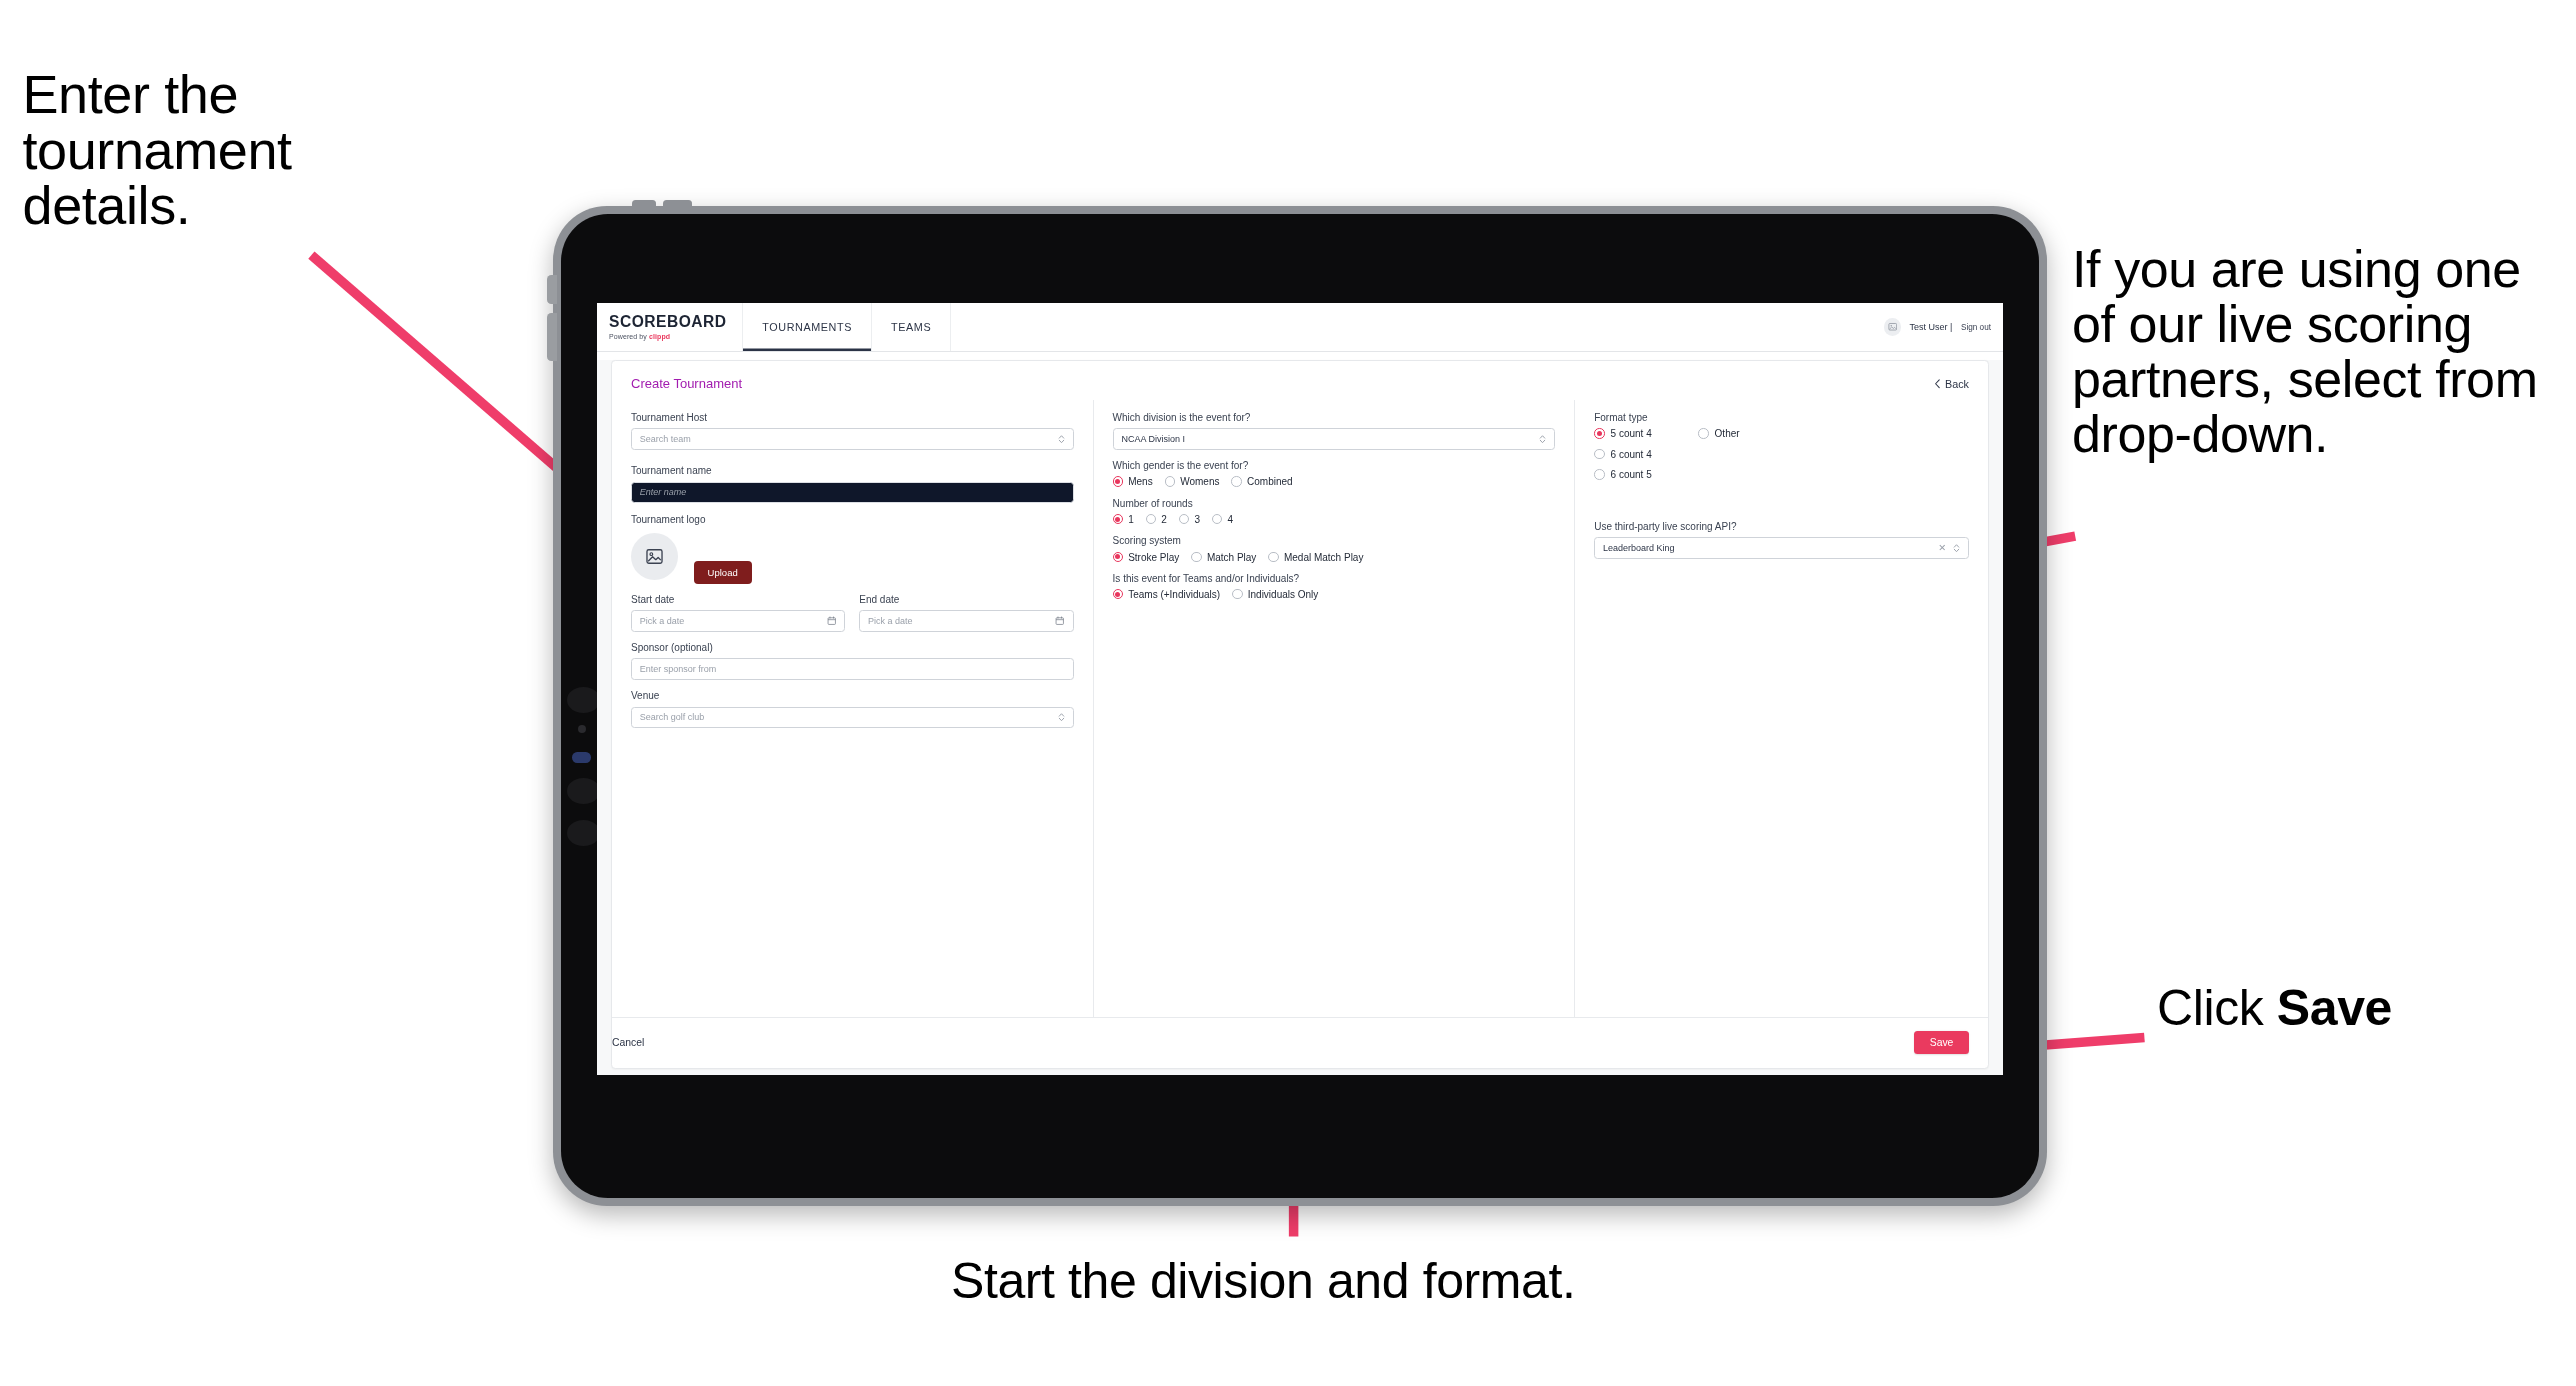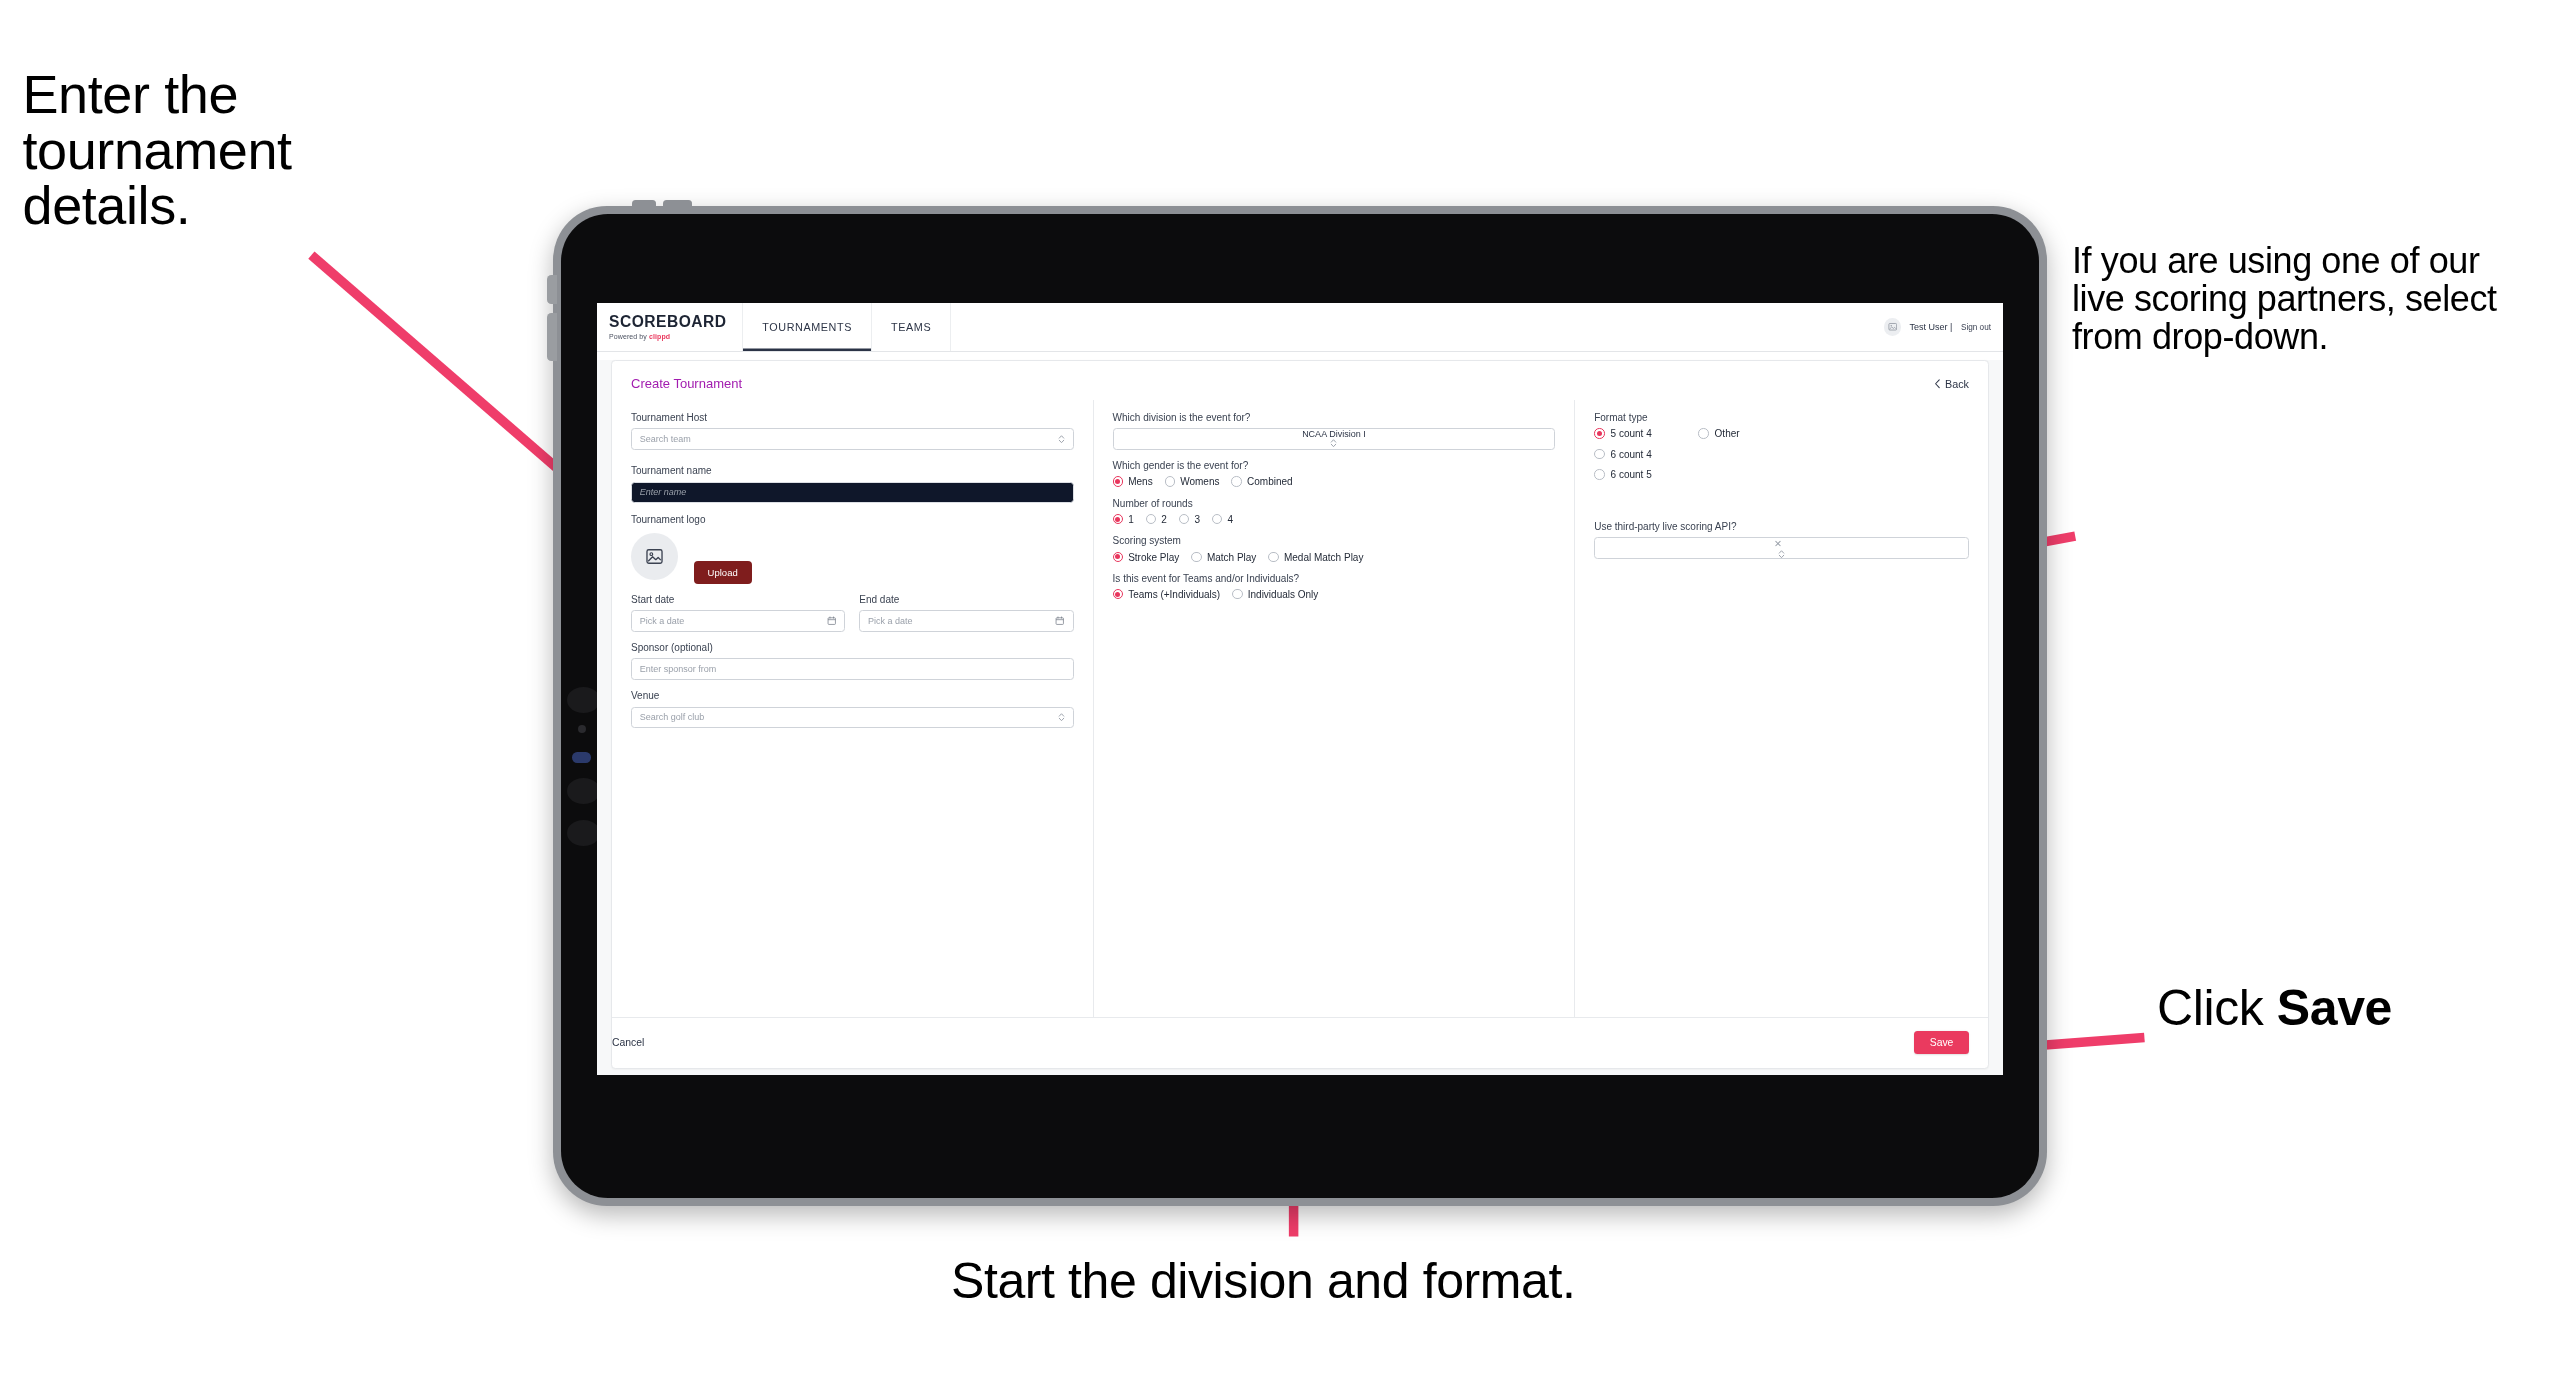--- a/index.html
+++ b/index.html
@@ -6,21 +6,21 @@
   body{
     width:2576px;height:1386px;background:#ffffff;
     font-family:"Liberation Sans", sans-serif;
     overflow:hidden;position:relative;
   }
   .stage{position:absolute;inset:0;}
 
   
   .anno{position:absolute;color:#000;font-weight:400;letter-spacing:-0.4px;}
   #anno-left{left:22.5px;top:67px;width:363px;font-size:54px;line-height:1.03;}
-  #anno-right{left:2072px;top:242px;width:467px;font-size:36px;line-height:1.06;}
+  #anno-right{left:2072px;top:242px;width:467px;font-size:52px;line-height:1.06;}
   #anno-save{left:2157px;top:979px;font-size:50px;white-space:nowrap;}
   #anno-save b{font-weight:700;}
   #anno-bottom{left:951px;top:1252px;font-size:50px;white-space:nowrap;}
 
   .arrow-svg{position:absolute;overflow:visible;pointer-events:none;}
 
   
   .tablet{
     position:absolute;left:553px;top:206px;width:1494px;height:1000px;
     background:#8d9095;border-radius:54px;
@@ -80,21 +80,21 @@
   .col-1{width:35%;border-right:0.9px solid #e8eaed;}
   .col-2{width:35%;border-right:0.9px solid #e8eaed;}
   .col-3{width:30%;}
 
   .lbl{font-size:10px;color:#3a4251;margin-bottom:5.2px;}
   .field{
     height:21.6px;border:0.9px solid #cfd3d9;border-radius:3.5px;background:#fff;
     display:flex;align-items:center;padding:0 7.8px;font-size:9px;color:#9aa0aa;
     box-sizing:border-box;
   }
-  .field.filled{color:#2c3446;flex-direction:column;}
+  .field.filled{color:#2c3446;}
   .field.soft{background:#0f172a;border-color:#dcdfe4;font-style:italic;}
   .field .val{flex:1;overflow:hidden;white-space:nowrap;}
   .caret{color:#9aa0aa;font-size:7.8px;line-height:1;display:flex;flex-direction:column;
     align-items:center;}
   .gap-18{height:15.6px;}
   .gap-12{height:10.4px;}
 
   .logo-row{display:flex;align-items:center;gap:15.6px;margin-top:1.7px;}
   .logo-circle{width:47px;height:47px;border-radius:50%;background:#eaecef;display:flex;
     align-items:center;justify-content:center;}

